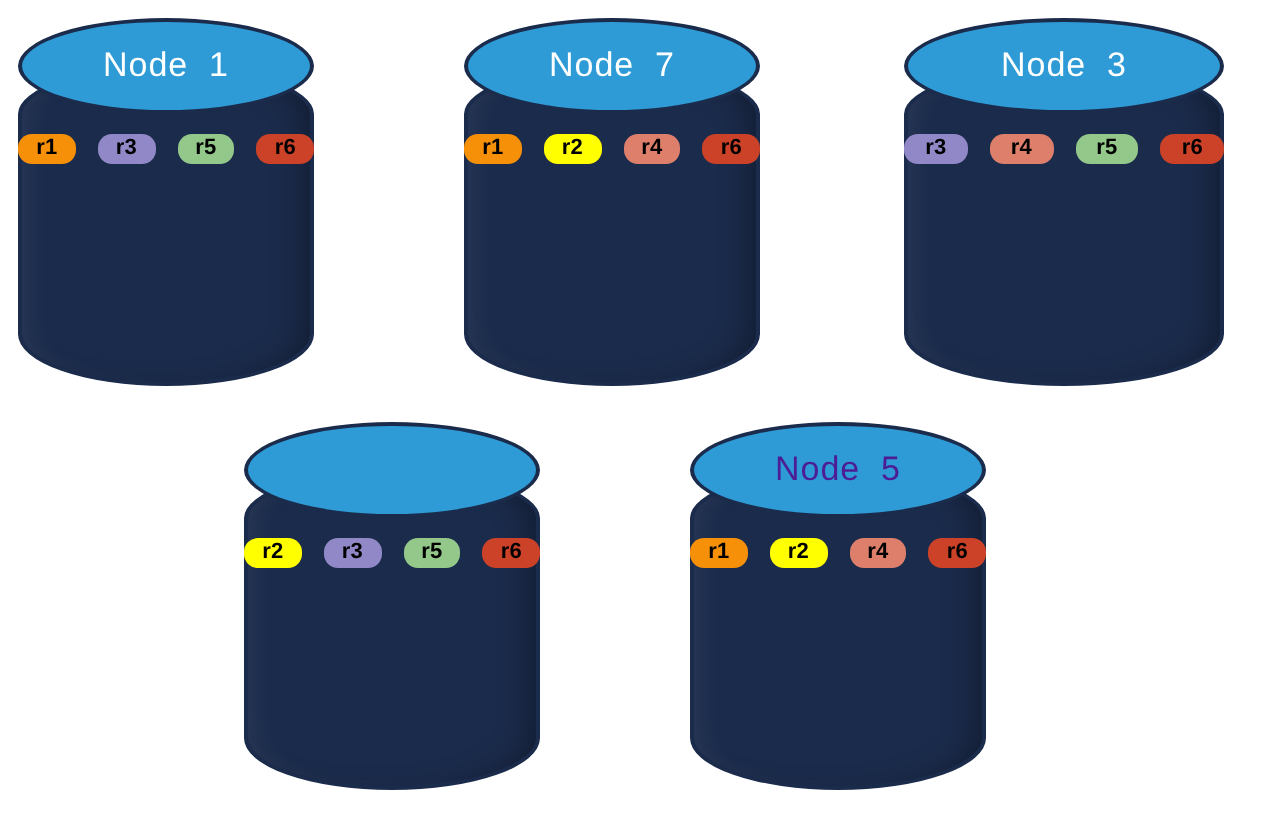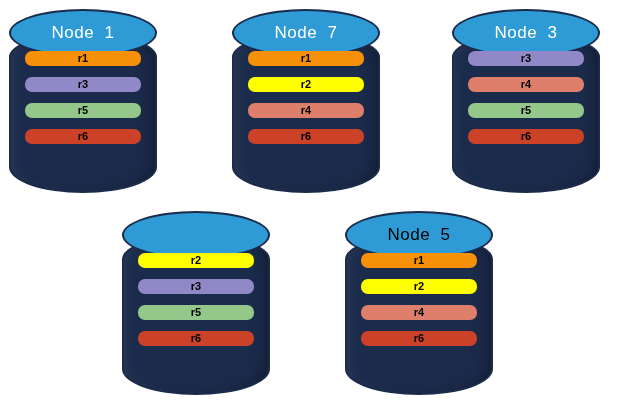--- a/index.html
+++ b/index.html
@@ -57,25 +57,25 @@
     color: #ffffff;
     font-size: 17px;
     font-weight: 400;
     letter-spacing: 0.5px;
     white-space: pre;
     z-index: 3;
   }
   .replica-stack {
     position: absolute;
     left: 0;
-    top: 42px;
+    top: 58px;
     width: 100%;
     z-index: 2;
     display: flex;
-    flex-direction: column;
+    flex-direction: row;
     align-items: center;
     gap: 11px;
   }
   .replica-bar {
     width: 78%;
     height: 15px;
     border-radius: 7px;
     display: flex;
     align-items: center;
     justify-content: center;
@@ -105,21 +105,21 @@
       <div class="cyl-body" style="background: rgb(27, 43, 75); border-color: rgb(27, 43, 75);"></div>
       <div class="cyl-top" style="background: rgb(46, 155, 214); border-color: rgb(27, 43, 75);"></div>
       <div class="node-label" style="color: rgb(255, 255, 255);">Node  7</div>
       <div class="replica-stack">
         <div class="replica-bar" style="background: rgb(247, 144, 9); color: rgb(0, 0, 0);">r1</div>
         <div class="replica-bar" style="background: rgb(255, 255, 0); color: rgb(0, 0, 0);">r2</div>
         <div class="replica-bar" style="background: rgb(221, 127, 107); color: rgb(0, 0, 0);">r4</div>
         <div class="replica-bar" style="background: rgb(203, 66, 40); color: rgb(0, 0, 0);">r6</div>
       </div>
     </div>
-    <div class="node" style="left: 452px; top: 9px; width: 148px; height: 184px;">
+    <div class="node" style="left: 452px; top: 9px; width: 148px; height: 184px; padding-left: 12px;">
       <div class="cyl-body" style="background: rgb(27, 43, 75); border-color: rgb(27, 43, 75);"></div>
       <div class="cyl-top" style="background: rgb(46, 155, 214); border-color: rgb(27, 43, 75);"></div>
       <div class="node-label" style="color: rgb(255, 255, 255);">Node  3</div>
       <div class="replica-stack">
         <div class="replica-bar" style="background: rgb(145, 136, 200); color: rgb(0, 0, 0);">r3</div>
         <div class="replica-bar" style="background: rgb(221, 127, 107); color: rgb(0, 0, 0);">r4</div>
         <div class="replica-bar" style="background: rgb(147, 200, 138); color: rgb(0, 0, 0);">r5</div>
         <div class="replica-bar" style="background: rgb(203, 66, 40); color: rgb(0, 0, 0);">r6</div>
       </div>
     </div>
@@ -129,21 +129,21 @@
       <div class="replica-stack">
         <div class="replica-bar" style="background: rgb(255, 255, 0); color: rgb(0, 0, 0);">r2</div>
         <div class="replica-bar" style="background: rgb(145, 136, 200); color: rgb(0, 0, 0);">r3</div>
         <div class="replica-bar" style="background: rgb(147, 200, 138); color: rgb(0, 0, 0);">r5</div>
         <div class="replica-bar" style="background: rgb(203, 66, 40); color: rgb(0, 0, 0);">r6</div>
       </div>
     </div>
     <div class="node" style="left: 345px; top: 211px; width: 148px; height: 184px;">
       <div class="cyl-body" style="background: rgb(27, 43, 75); border-color: rgb(27, 43, 75);"></div>
       <div class="cyl-top" style="background: rgb(46, 155, 214); border-color: rgb(27, 43, 75);"></div>
-      <div class="node-label" style="color: #000000;">Node  5</div>
+      <div class="node-label" style="color: #4c1d95;">Node  5</div>
       <div class="replica-stack">
         <div class="replica-bar" style="background: rgb(247, 144, 9); color: rgb(0, 0, 0);">r1</div>
         <div class="replica-bar" style="background: rgb(255, 255, 0); color: rgb(0, 0, 0);">r2</div>
         <div class="replica-bar" style="background: rgb(221, 127, 107); color: rgb(0, 0, 0);">r4</div>
         <div class="replica-bar" style="background: rgb(203, 66, 40); color: rgb(0, 0, 0);">r6</div>
       </div>
     </div>
   </div>
 
 </body></html>

